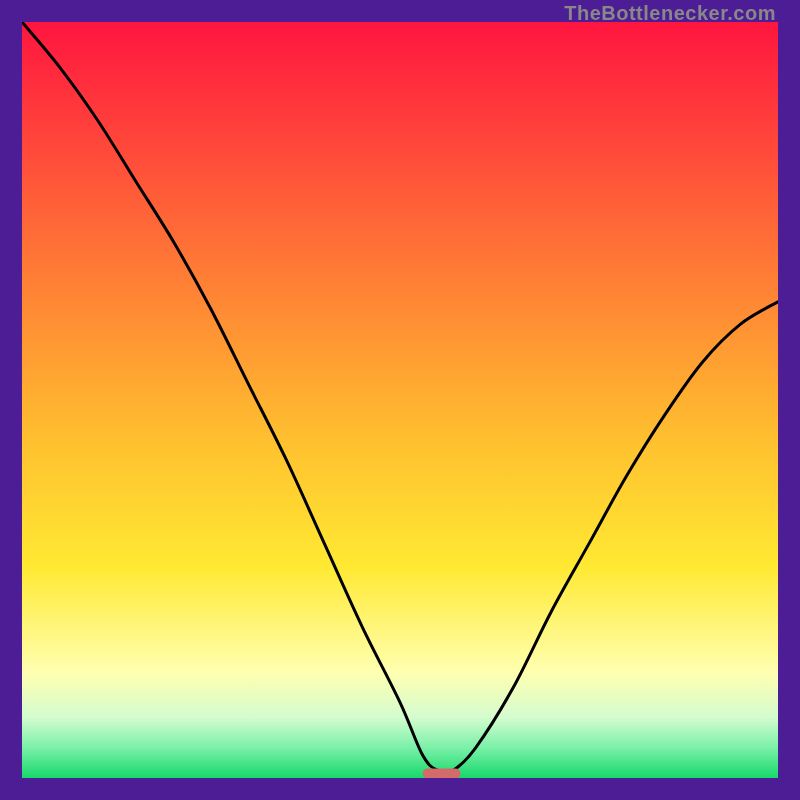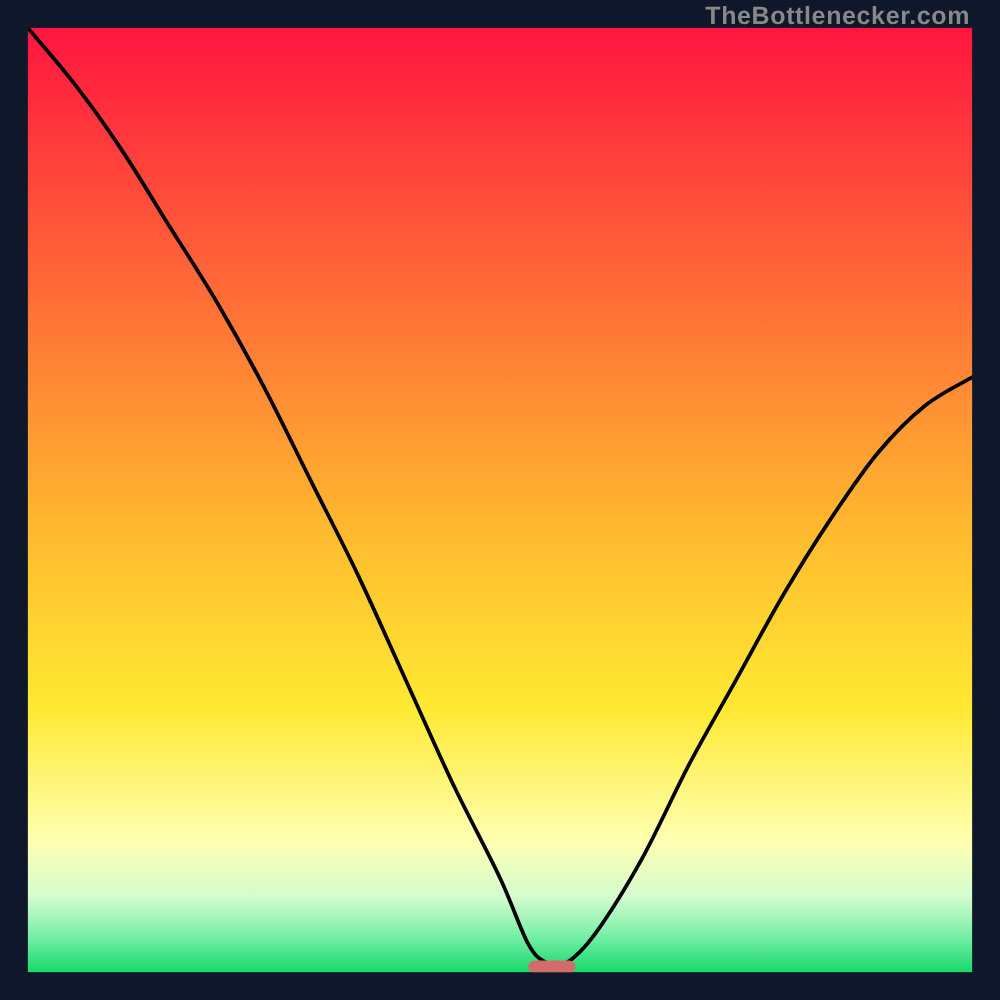--- a/index.html
+++ b/index.html
@@ -8,21 +8,21 @@
     width: 800px;
     height: 800px;
     background: #000;
     overflow: hidden;
     font-family: Arial, Helvetica, sans-serif;
   }
   .outer {
     position: relative;
     width: 800px;
     height: 800px;
-    background: #0f172a;
+    background: #4c1d95;
   }
   .plot {
     position: absolute;
     left: 22px;
     top: 22px;
     width: 756px;
     height: 756px;
     overflow: hidden;
   }
   .watermark {

